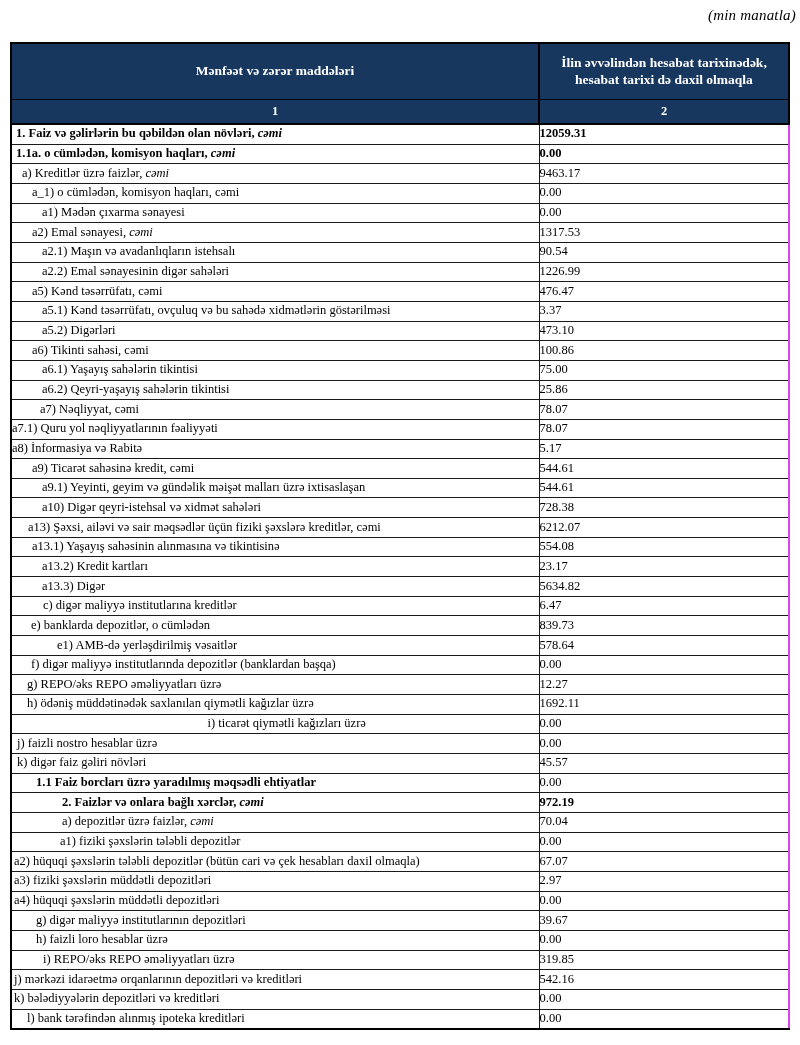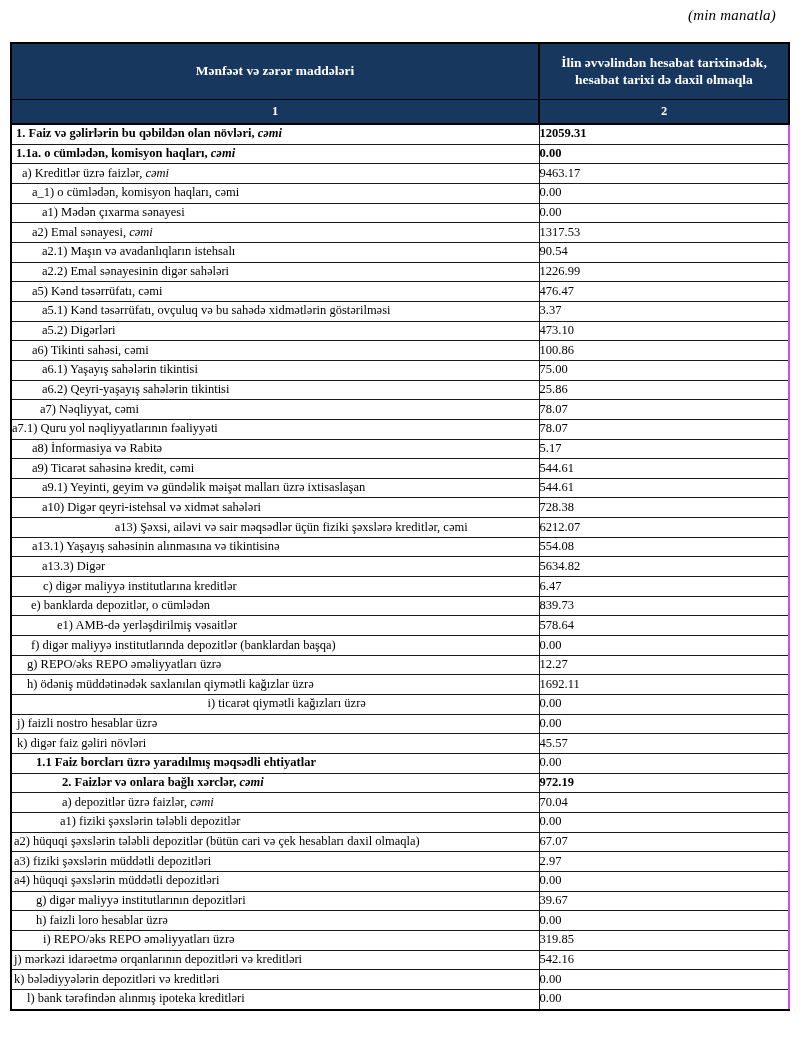--- a/index.html
+++ b/index.html
@@ -1,21 +1,21 @@
 <!DOCTYPE html>
 <html><head>
 <meta charset="utf-8">
 <style>
   html,body{margin:0;padding:0;}
   body{
     width:800px;height:1045px;background:#ffffff;position:relative;
     font-family:"Liberation Serif", serif;color:#000;overflow:hidden;
   }
   .note{
-    position:absolute;top:7px;right:24px;
+    position:absolute;top:7px;right:4px;
     font-style:italic;font-size:15px;letter-spacing:0.2px;
   }
   table.tbl{
     position:absolute;left:10px;top:42px;width:778px;
     border-collapse:collapse;table-layout:fixed;
   }
   col.c1{width:528px;}
   col.c2{width:250px;}
   th{
     font-weight:bold;text-align:center;vertical-align:middle;
@@ -114,42 +114,46 @@
       </tr>
       <tr>
         <td class="lbl" style="padding-left: 28px;">a7) Nəqliyyat, cəmi</td>
         <td class="val">78.07</td>
       </tr>
       <tr>
         <td class="lbl" style="">a7.1) Quru yol nəqliyyatlarının fəaliyyəti</td>
         <td class="val">78.07</td>
       </tr>
       <tr>
-        <td class="lbl" style="padding-left: 20px;">a8)  İnformasiya və Rabitə</td>
+        <td class="lbl" style="">a8)  İnformasiya və Rabitə</td>
         <td class="val">5.17</td>
       </tr>
       <tr>
         <td class="lbl" style="padding-left: 20px;">a9) Ticarət sahəsinə kredit, cəmi</td>
         <td class="val">544.61</td>
       </tr>
       <tr>
         <td class="lbl" style="padding-left: 30px;">a9.1) Yeyinti, geyim və gündəlik məişət malları üzrə ixtisaslaşan</td>
         <td class="val">544.61</td>
       </tr>
       <tr>
         <td class="lbl" style="padding-left: 30px;">a10) Digər qeyri-istehsal və xidmət sahələri</td>
         <td class="val">728.38</td>
       </tr>
       <tr>
-        <td class="lbl" style="padding-left: 32px; text-align: center;">a13) Şəxsi, ailəvi və sair məqsədlər üçün fiziki şəxslərə kreditlər, cəmi</td>
+        <td class="lbl" style="padding-left: 16px;">a13) Şəxsi, ailəvi və sair məqsədlər üçün fiziki şəxslərə kreditlər, cəmi</td>
         <td class="val">6212.07</td>
       </tr>
       <tr>
         <td class="lbl" style="padding-left: 20px;">a13.1) Yaşayış sahəsinin alınmasına və tikintisinə</td>
         <td class="val">554.08</td>
+      </tr>
+      <tr>
+        <td class="lbl" style="padding-left: 30px;">a13.2) Kredit kartları</td>
+        <td class="val">23.17</td>
       </tr>
       <tr>
         <td class="lbl" style="padding-left: 30px;">a13.3) Digər</td>
         <td class="val">5634.82</td>
       </tr>
       <tr>
         <td class="lbl" style="padding-left: 31px;">c) digər maliyyə institutlarına kreditlər</td>
         <td class="val">6.47</td>
       </tr>
       <tr>

